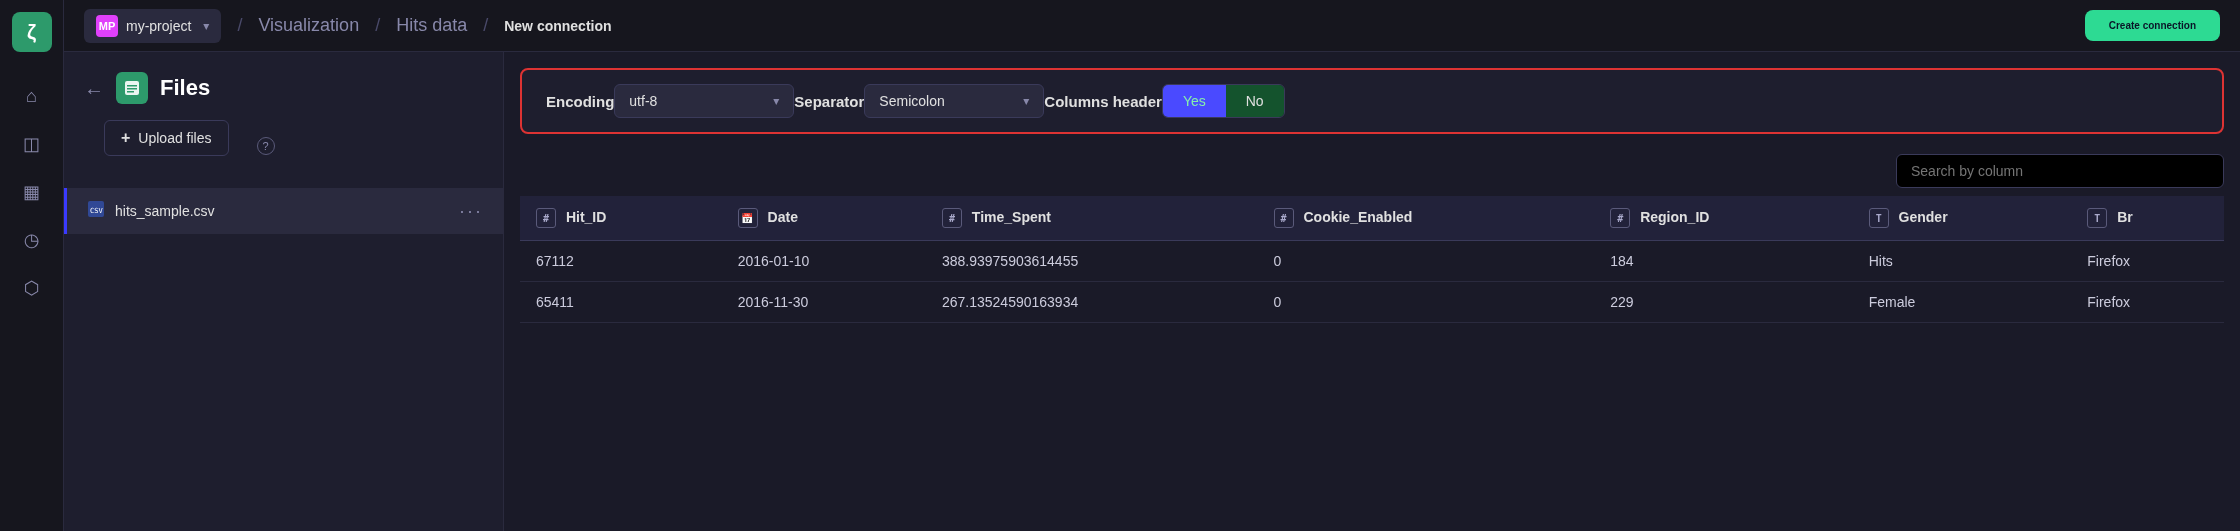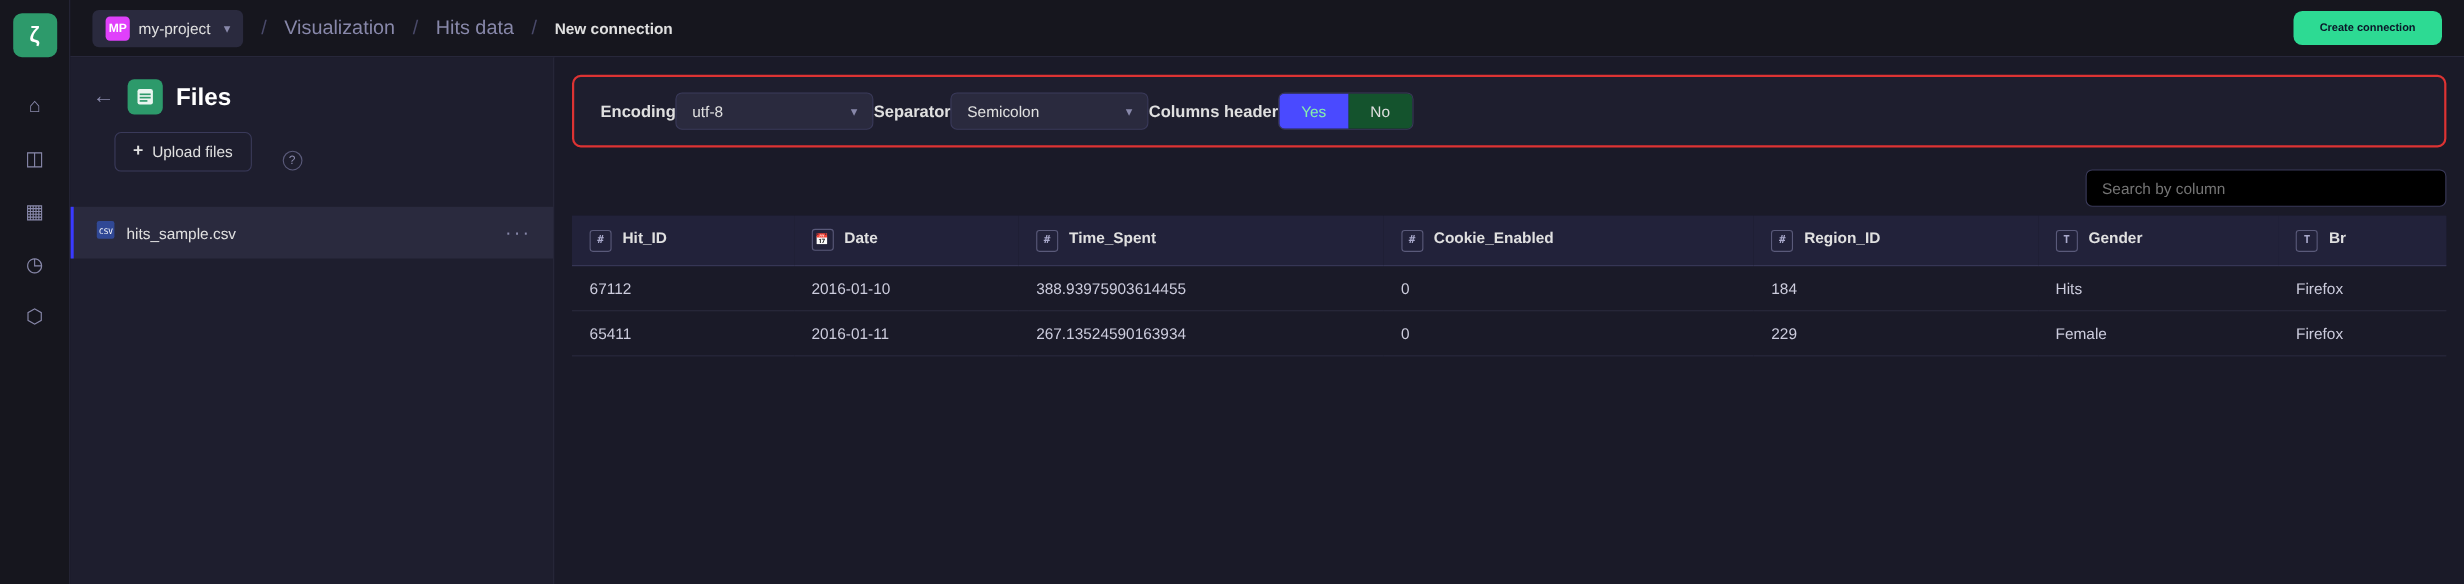--- a/index.html
+++ b/index.html
@@ -508,21 +508,21 @@
               <td>67112</td>
               <td>2016-01-10</td>
               <td>388.93975903614455</td>
               <td>0</td>
               <td>184</td>
               <td>Hits</td>
               <td>Firefox</td>
             </tr>
             <tr>
               <td>65411</td>
-              <td>2016-01-11</td>
+              <td>2016-11-30</td>
               <td>267.13524590163934</td>
               <td>0</td>
               <td>229</td>
               <td>Female</td>
               <td>Firefox</td>
             </tr>
           </tbody>
         </table>
       </div>
     </div>

